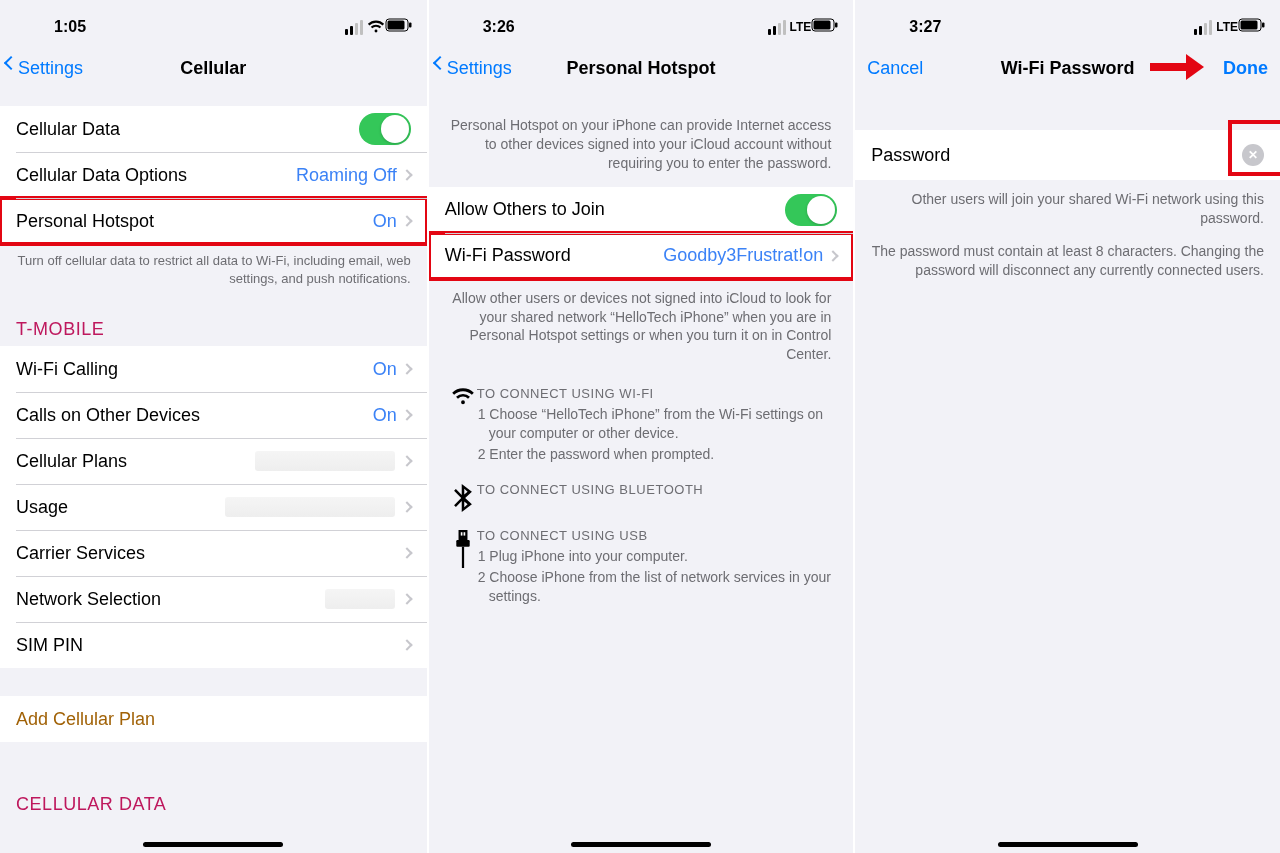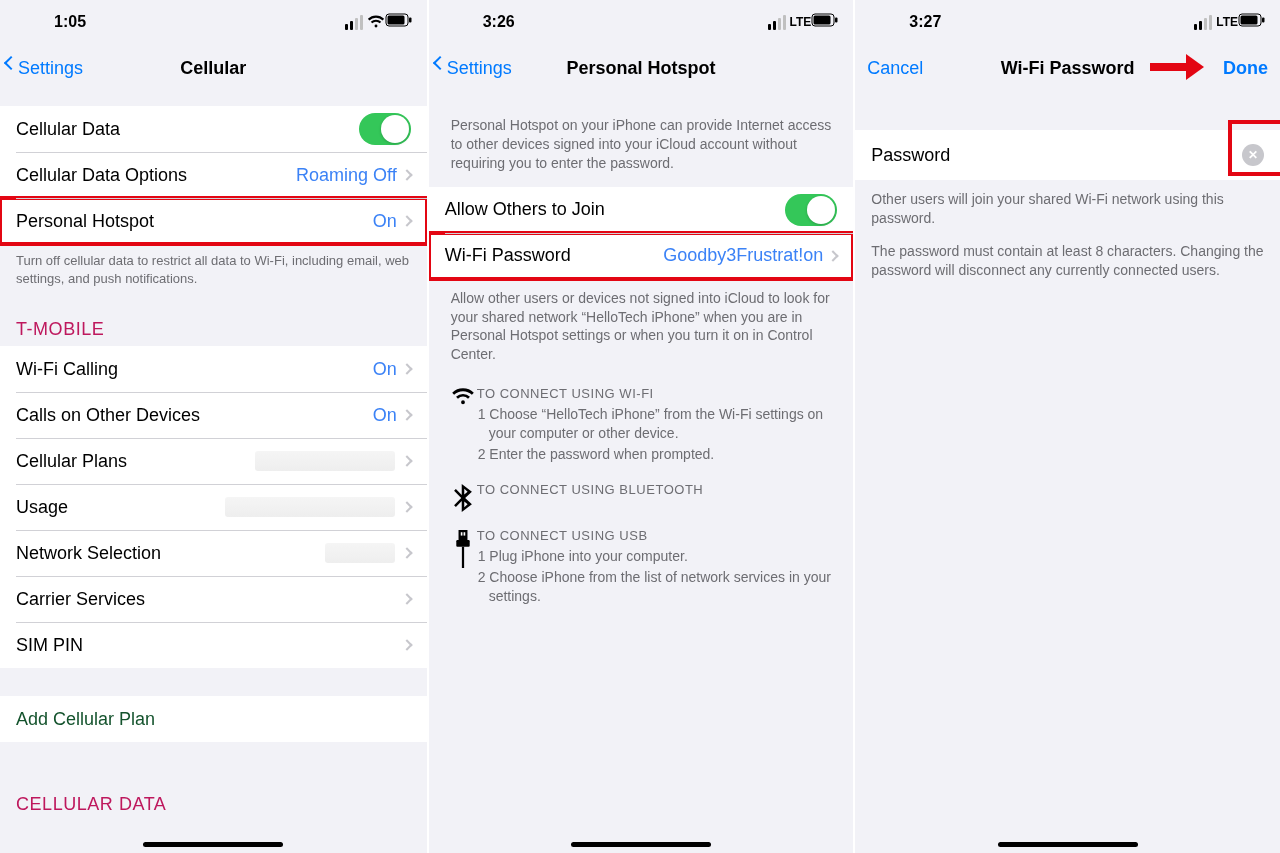--- a/index.html
+++ b/index.html
@@ -19,21 +19,21 @@
       display: flex;
       flex-direction: column;
       font-size: 18px;
       color: #000;
       overflow: hidden;
     }
     .screen + .screen { border-left: 2px solid #fff; }
     .status-bar {
       height: 44px;
       display: flex;
-      align-items: center;
+      align-items: flex-end;
       justify-content: space-between;
       padding: 8px 14px;
       font-weight: 600;
       font-size: 16px;
       background: #f2f2f7;
     }
     .status-left { flex: 1; padding-left: 40px; }
     .status-right { flex: 1; display: flex; justify-content: flex-end; align-items: center; gap: 0; }
     .nav-bar {
       height: 48px;
@@ -101,20 +101,21 @@
       width: 28px; height: 28px;
       background: #fff;
       border-radius: 50%;
       box-shadow: 0 1px 3px rgba(0,0,0,.2);
     }
     .footer-text {
       padding: 8px 16px 14px;
       font-size: 13px;
       color: #6d6d72;
       line-height: 1.35;
+      text-align: right;
     }
     .header-text {
       padding: 18px 16px 6px;
       font-size: 18px;
       color: #be185d;
       letter-spacing: .03em;
     }
     .link-row { color: #007aff; }
     .spacer { height: 24px; }
     .blurred {
@@ -261,37 +262,37 @@
       <div class="row-label">Cellular Plans</div>
       <div class="blurred"></div>
       <span class="chevron" style="margin-left:8px"></span>
     </div>
     <div class="row">
       <div class="row-label">Usage</div>
       <div class="blurred" style="width:170px"></div>
       <span class="chevron" style="margin-left:8px"></span>
     </div>
     <div class="row">
+      <div class="row-label">Carrier Services</div>
+      <span class="chevron"></span>
+    </div>
+    <div class="row">
       <div class="row-label">Network Selection</div>
       <div class="blurred" style="width:70px"></div>
       <span class="chevron" style="margin-left:8px"></span>
     </div>
     <div class="row">
-      <div class="row-label">Carrier Services</div>
-      <span class="chevron"></span>
-    </div>
-    <div class="row">
       <div class="row-label">SIM PIN</div>
       <span class="chevron"></span>
     </div>
   </div>
   <div class="spacer" style="height:28px"></div>
   <div class="group">
     <div class="row link-row">
-      <div class="row-label" style="color:#14532d">Add Cellular Plan</div>
+      <div class="row-label" style="color:#a16207">Add Cellular Plan</div>
     </div>
   </div>
   <div class="header-text" style="padding-top:52px">CELLULAR DATA</div>
   <div class="home-bar"></div>
 </div>
 
 <div class="screen">
   <div class="status-bar">
     <div class="status-left">3:26</div>
     <div class="status-right">

